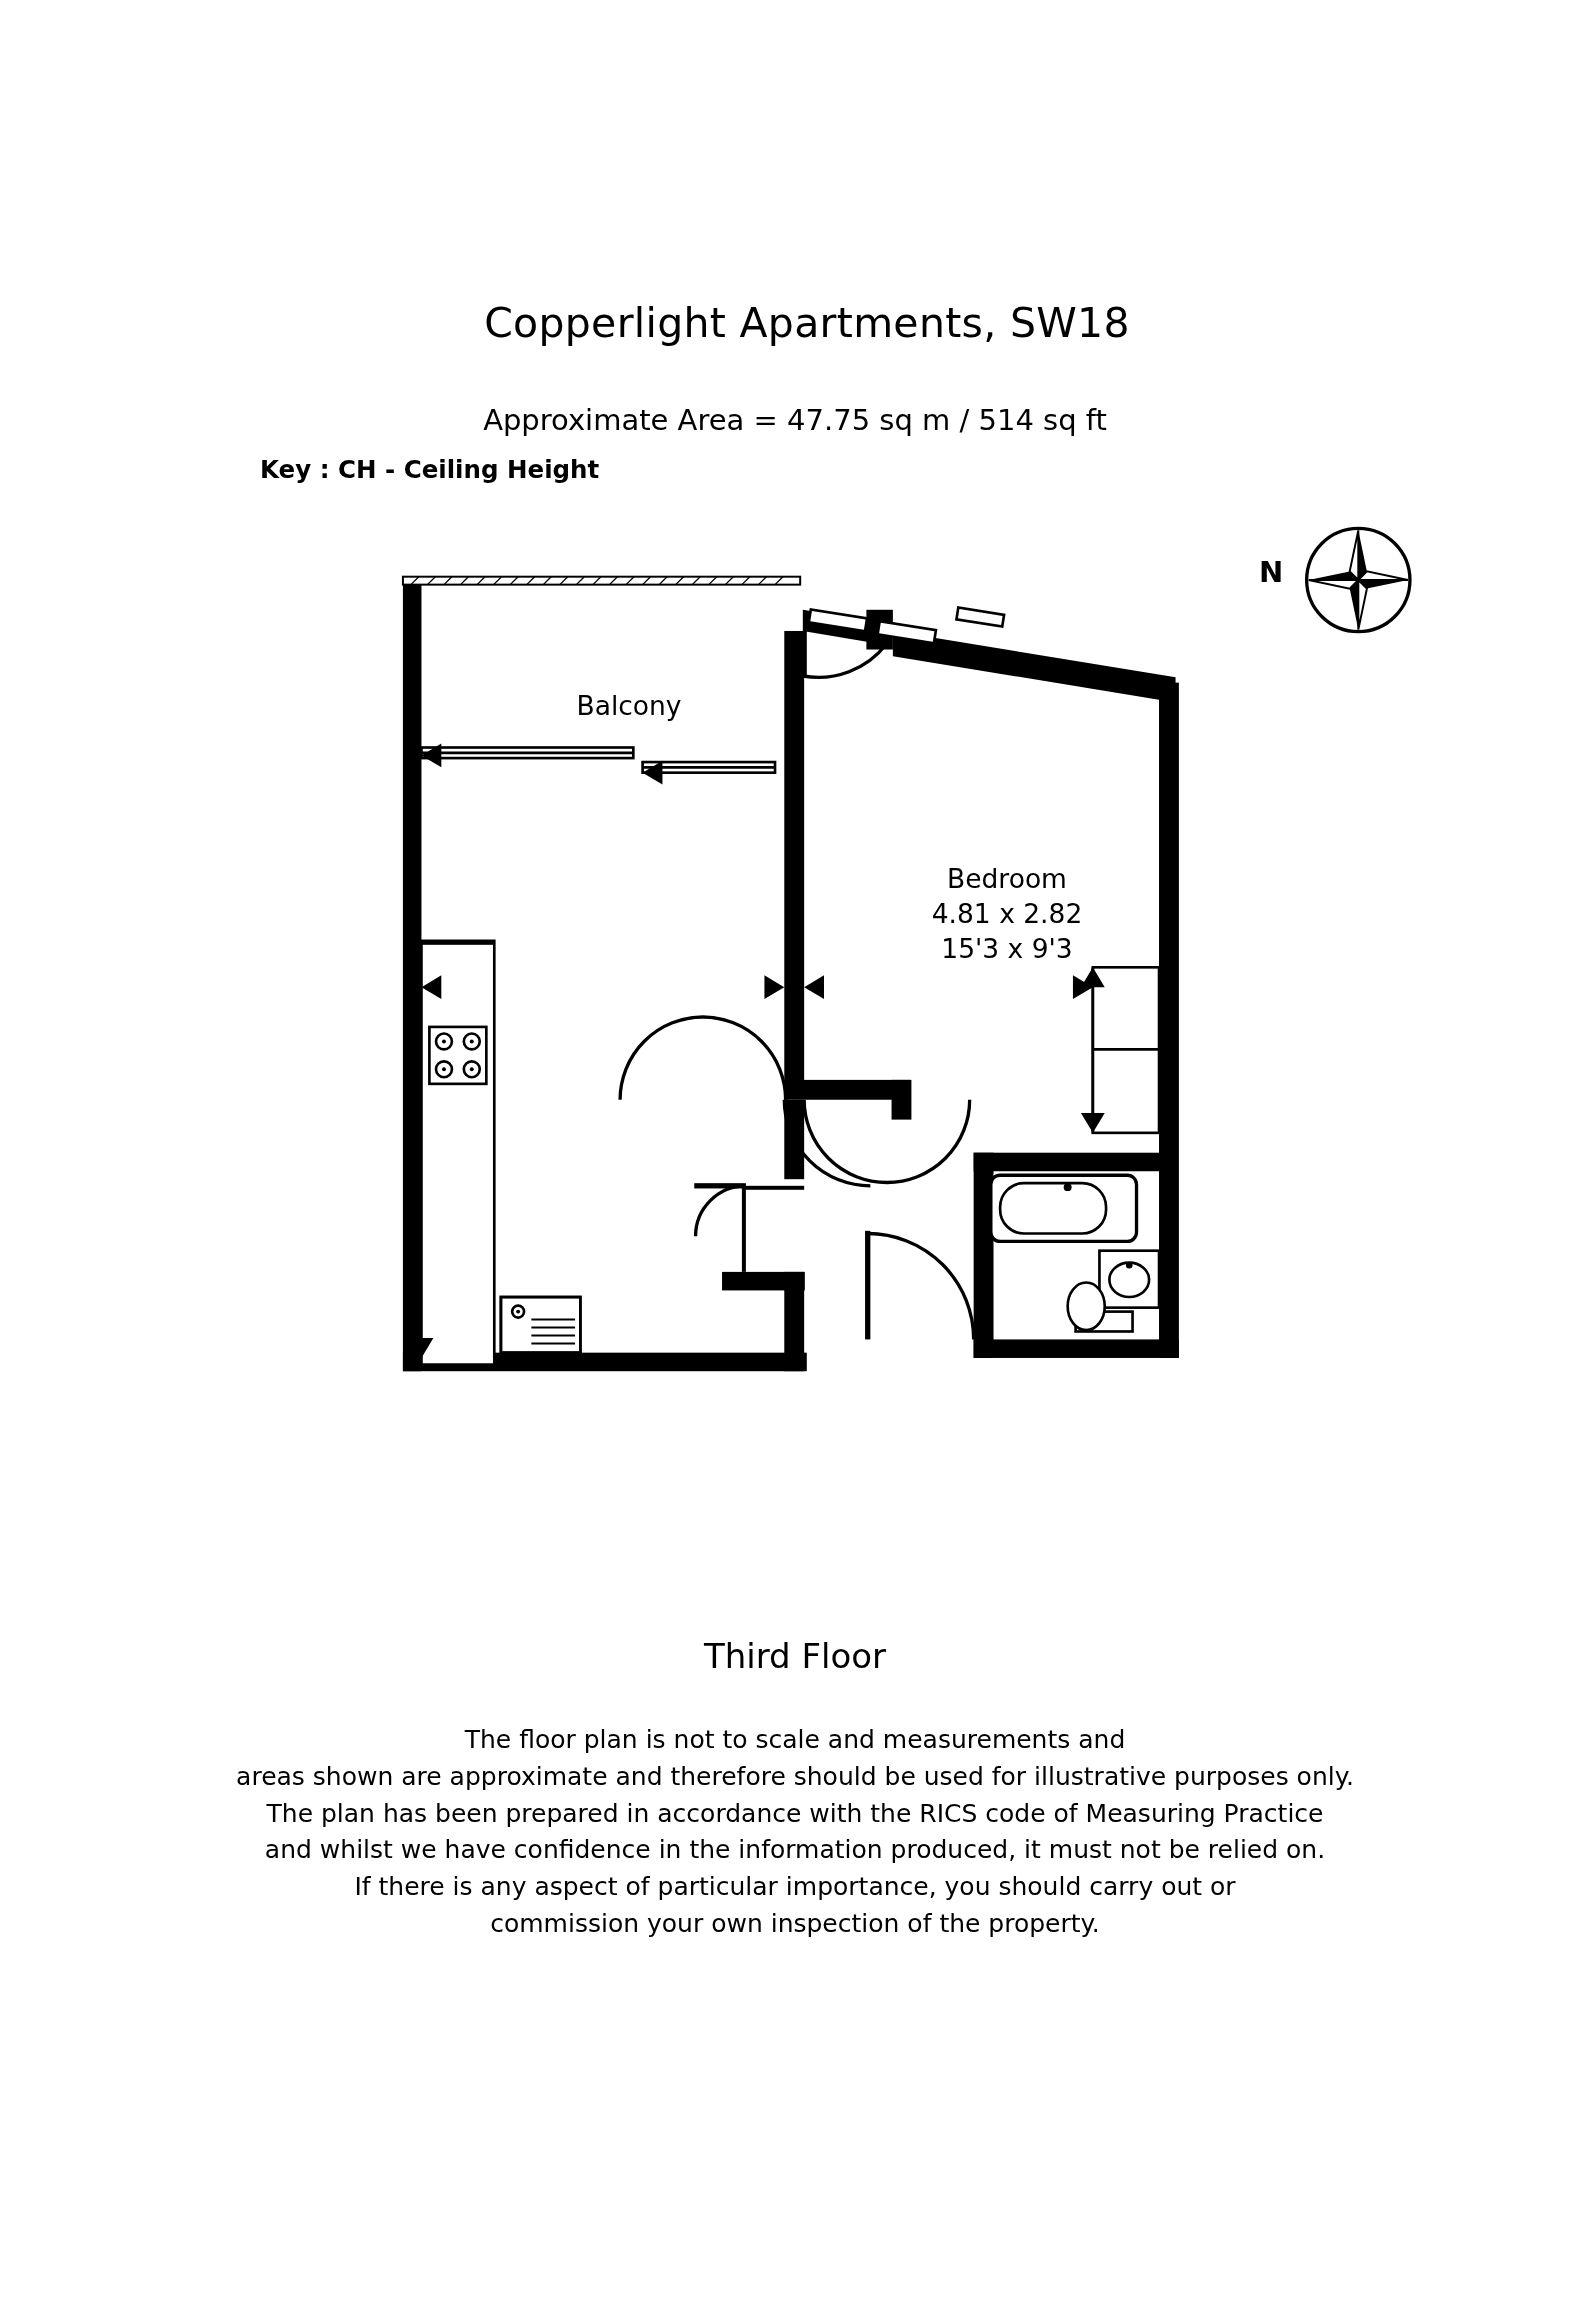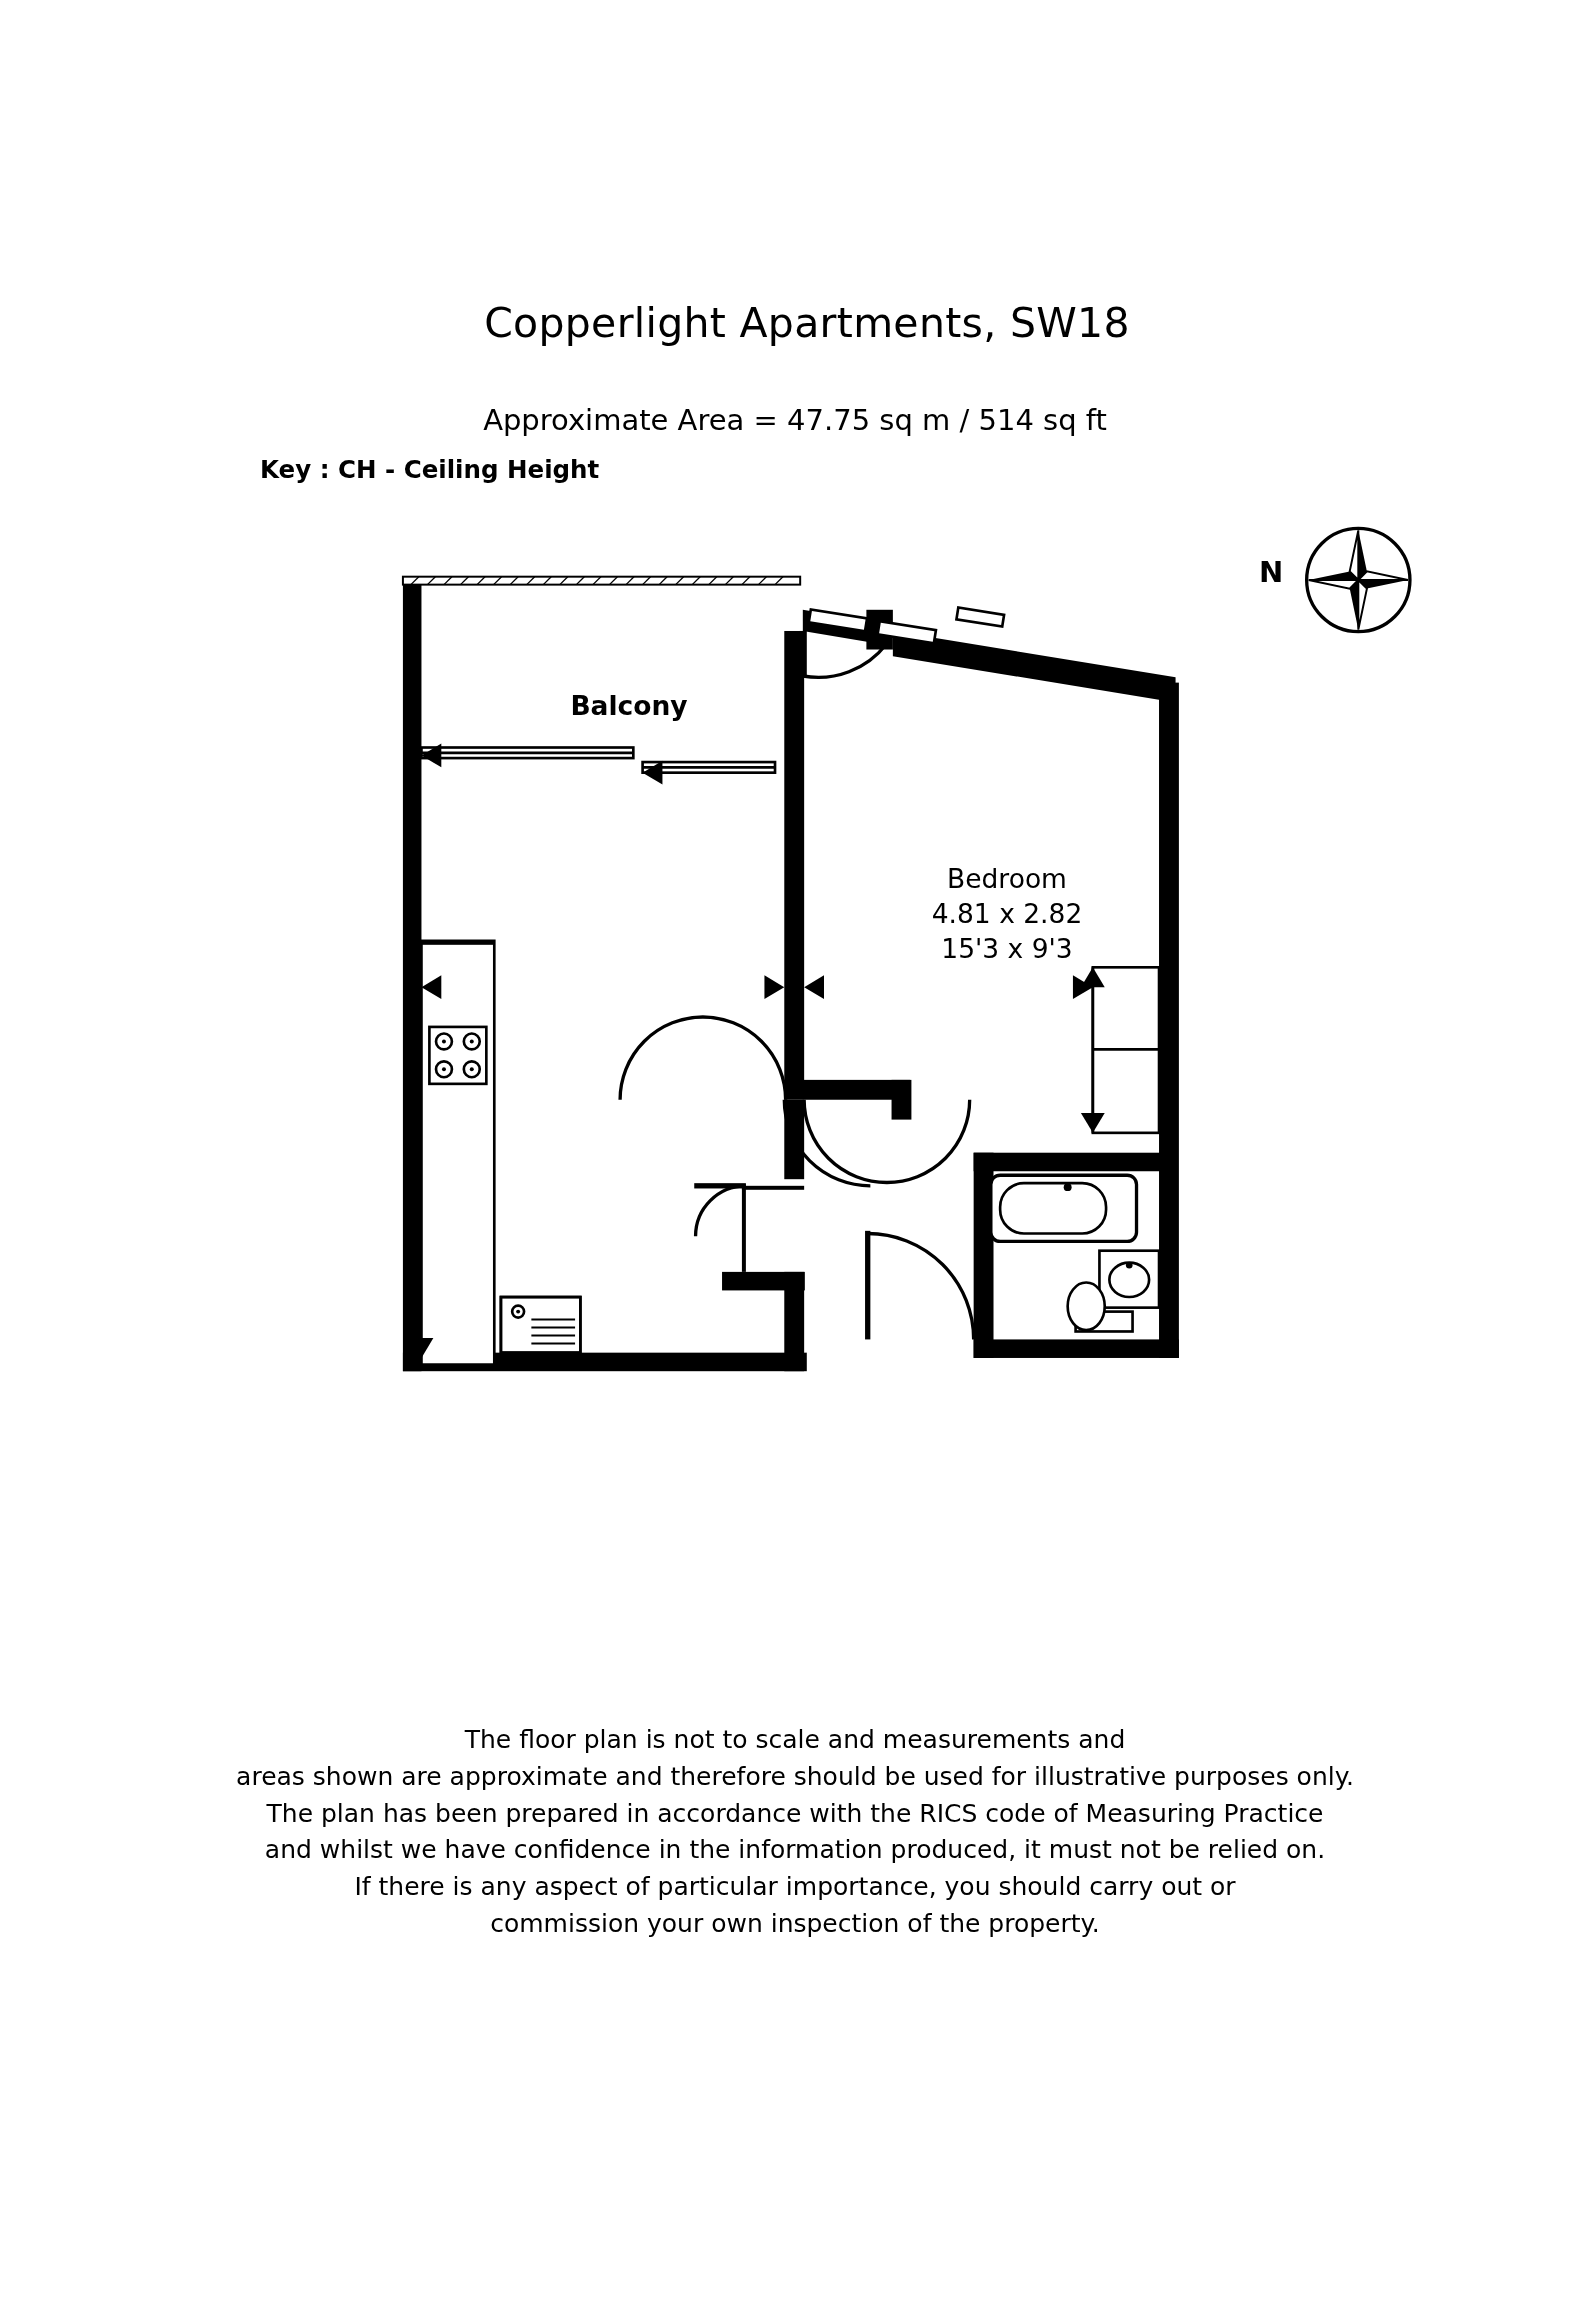--- a/index.html
+++ b/index.html
@@ -77,21 +77,21 @@
   .plan svg { display: block; }
 
   .room-label {
     position: absolute;
     text-align: center;
     font-size: 26.5px;
     line-height: 1.33;
     font-weight: 400;
     white-space: pre-line;
   }
-  .lbl-balcony { top: 662px; left: 490px; width: 278px; font-weight: bold; }
+  .lbl-balcony { top: 662px; left: 490px; width: 278px; }
   .lbl-kitchen { top: 881px; left: 464px; width: 285px; }
   .lbl-bedroom { top: 836px; left: 881px; width: 278px; }
 
   
   .floor-name {
     position: absolute;
     top: 1636px;
     left: 0;
     width: 1590px;
     text-align: center;
@@ -294,20 +294,21 @@
         <polygon points="380,306 410,288 410,324"></polygon>
       </g>
     </svg>
 
     <div class="room-label lbl-balcony" style="position:absolute; top:118px; left:99px; width:278px;">Balcony</div>
     <div class="room-label lbl-bedroom" style="position:absolute; top:291px; left:477px; width:278px;">Bedroom
 4.81 x 2.82
 15'3 x 9'3</div>
   </div>
 
+  <div class="floor-name">Third Floor</div>
   <div class="disclaimer">The floor plan is not to scale and measurements and
 areas shown are approximate and therefore should be used for illustrative purposes only.
 The plan has been prepared in accordance with the RICS code of Measuring Practice
 and whilst we have confidence in the information produced, it must not be relied on.
 If there is any aspect of particular importance, you should carry out or
 commission your own inspection of the property.</div>
 
 </div>
 
 

